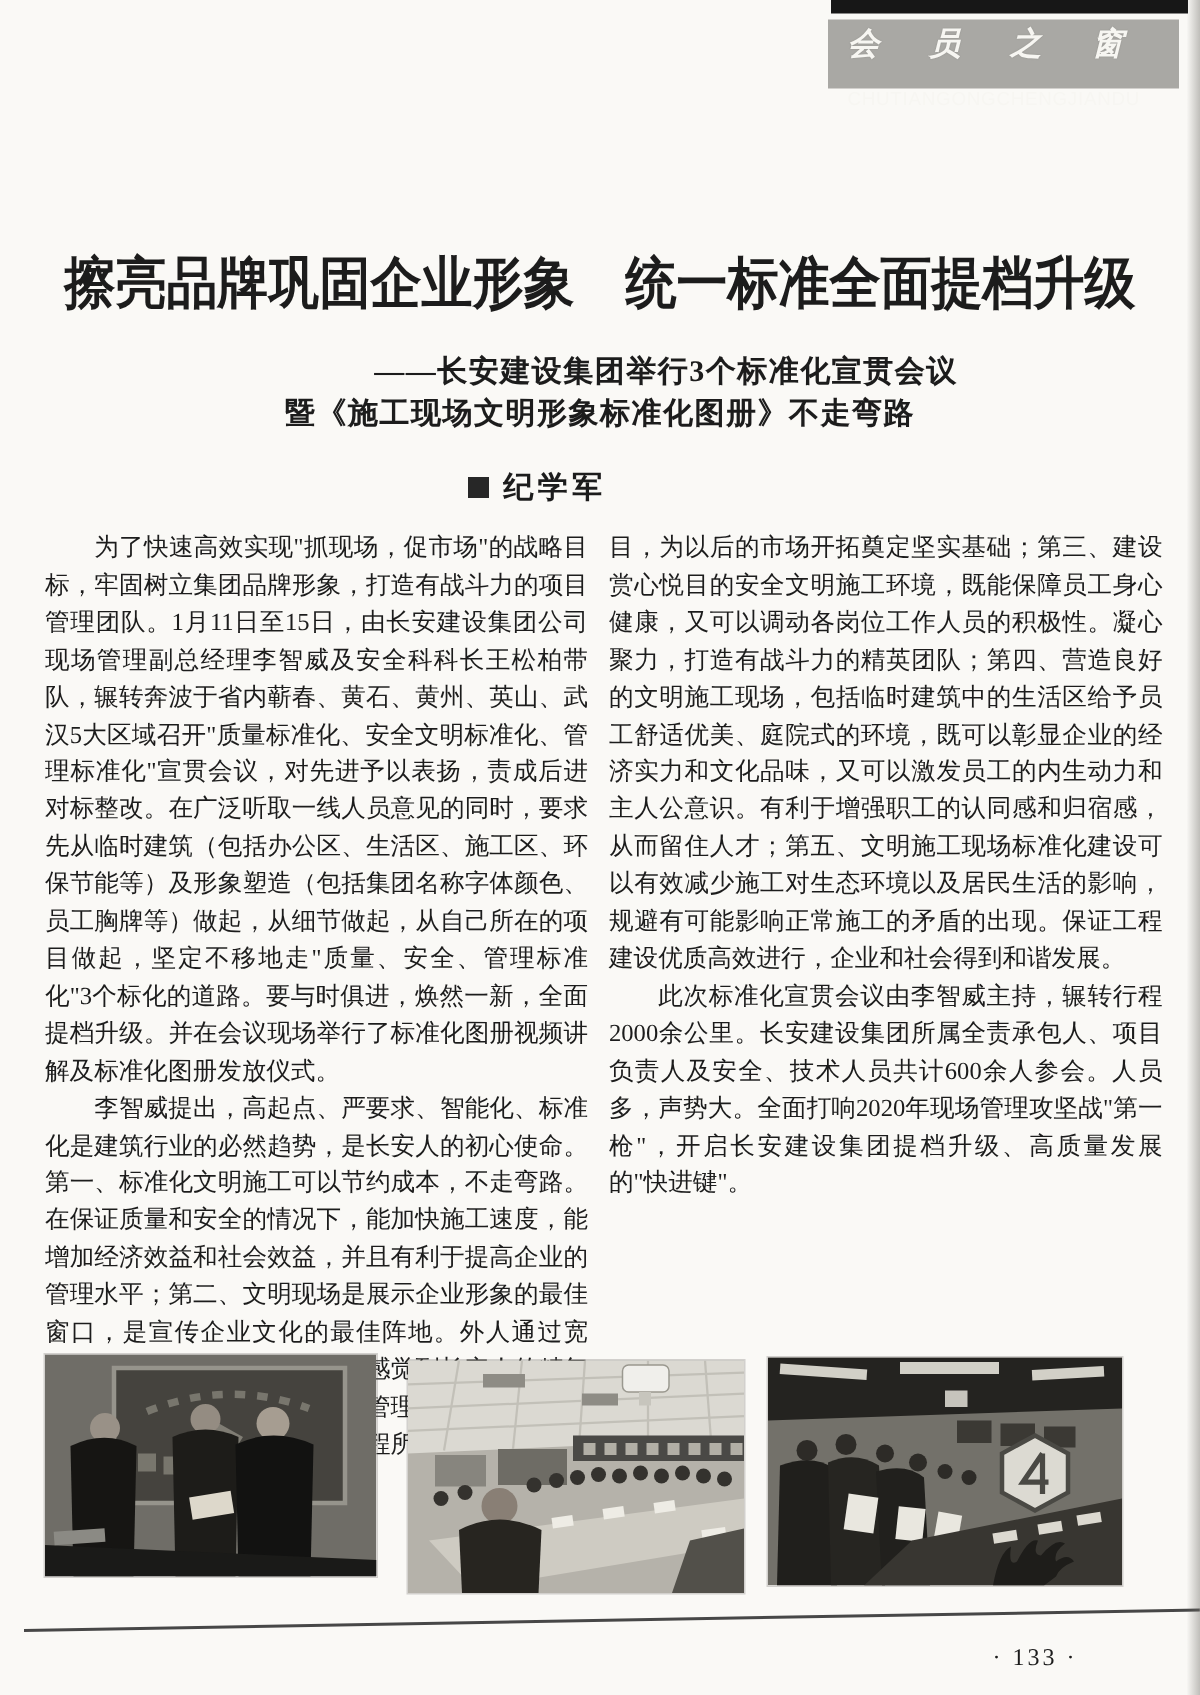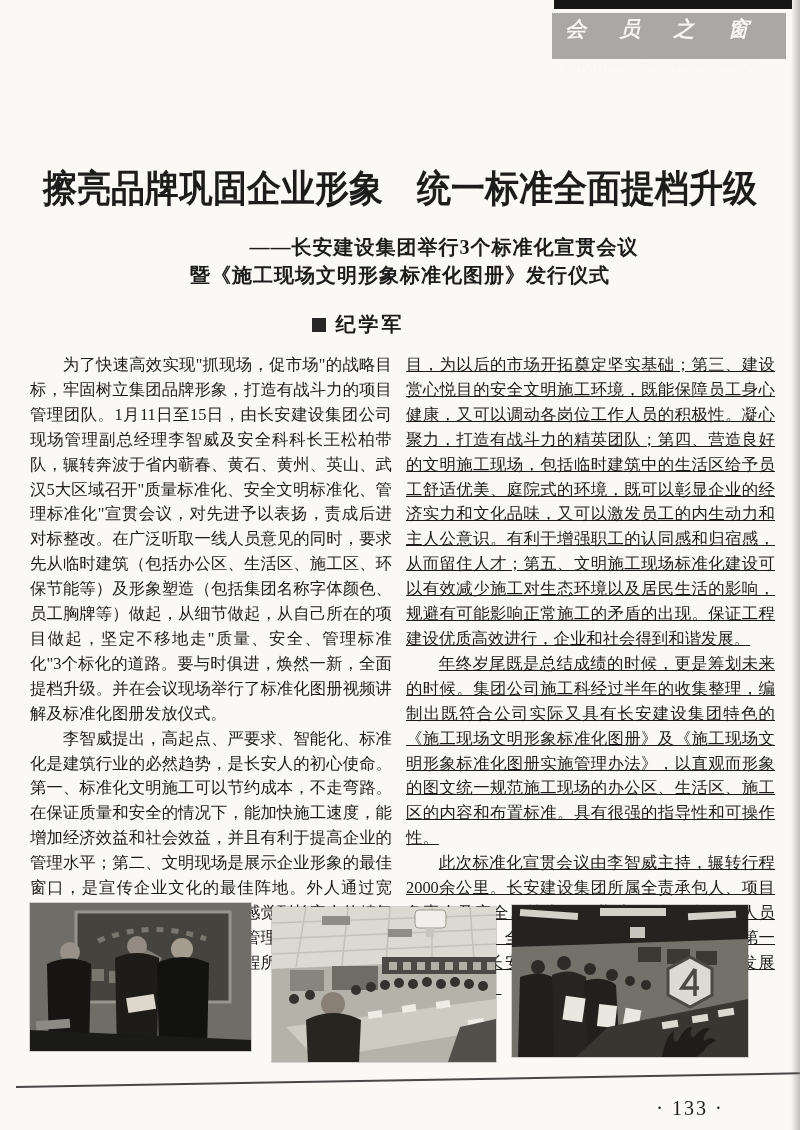--- a/index.html
+++ b/index.html
@@ -26,21 +26,21 @@
   .subtitle.l2{top:262px;}
   .author{position:absolute;top:311px;left:0;width:100%;display:flex;justify-content:center;
         align-items:center;gap:10px;transform:translateX(-42px);}
   .author-marker{width:14px;height:14px;background:#272727;}
   .author-name{font-size:20px;font-family:"Liberation Sans",sans-serif;font-weight:600;letter-spacing:3px;}
 
   
   .columns{position:absolute;left:30px;top:353px;width:745px;display:flex;gap:14px;}
   .col{font-size:16.4px;line-height:24.9px;text-align:justify;}
   .col.left{width:362px;}
-  .col.right{width:369px;text-decoration:underline;}
+  .col.right{width:369px;}
   .col p{margin:0;}
   .col p.indent{text-indent:2em;}
 
   
   .photos{position:absolute;left:30px;top:903px;width:745px;height:162px;}
   .photo{position:absolute;box-shadow:0 0 0 1px rgba(90,88,82,.25);}
   .photo svg{display:block;width:100%;height:100%;}
   .photo.p1{left:0;top:0;width:221px;height:148px;}
   .photo.p2{left:242px;top:4px;width:224px;height:155px;}
   .photo.p3{left:482px;top:2px;width:236px;height:152px;}
@@ -48,50 +48,49 @@
   
   .footer-rule{position:absolute;left:16px;top:1086px;width:784px;height:2px;background:#474747;
         transform:rotate(-1deg);transform-origin:left center;}
   .footer-left{position:absolute;left:55px;top:1092px;display:flex;align-items:baseline;margin-top:43px;}
   .issue{font-size:17px;font-weight:bold;letter-spacing:1px;}
   .logo-script{font-size:22px;font-style:italic;font-weight:bold;margin-left:22px;
         transform:skewX(-12deg);letter-spacing:1px;}
   .logo-name{font-size:19px;font-weight:normal;font-family:"Liberation Sans",sans-serif;
         letter-spacing:3px;margin-left:8px;}
   .page-num{position:absolute;left:648px;top:1097px;width:84px;text-align:center;
-        font-size:20px;letter-spacing:2px;}
+        font-size:16px;letter-spacing:2px;}
 </style>
 </head>
 <body>
 
 <div class="page">
 
   <div class="masthead-bar"></div>
   <div class="masthead-box">
     <div class="masthead-title">会 员 之 窗</div>
     <div class="masthead-sub">CHUTIANGONGCHENGJIANDU</div>
   </div>
 
   <div class="title">擦亮品牌巩固企业形象　统一标准全面提档升级</div>
   <div class="subtitle l1">——长安建设集团举行3个标准化宣贯会议</div>
-  <div class="subtitle l2">暨《施工现场文明形象标准化图册》发行仪式</div>
+  <div class="subtitle l2">暨《施工现场文明形象标准化图册》不走弯路</div>
 
   <div class="author">
     <div class="author-marker"></div>
     <div class="author-name">纪学军</div>
   </div>
 
   <div class="columns">
     <div class="col left">
       <p class="indent">为了快速高效实现"抓现场，促市场"的战略目标，牢固树立集团品牌形象，打造有战斗力的项目管理团队。1月11日至15日，由长安建设集团公司现场管理副总经理李智威及安全科科长王松柏带队，辗转奔波于省内蕲春、黄石、黄州、英山、武汉5大区域召开"质量标准化、安全文明标准化、管理标准化"宣贯会议，对先进予以表扬，责成后进对标整改。在广泛听取一线人员意见的同时，要求先从临时建筑（包括办公区、生活区、施工区、环保节能等）及形象塑造（包括集团名称字体颜色、员工胸牌等）做起，从细节做起，从自己所在的项目做起，坚定不移地走"质量、安全、管理标准化"3个标化的道路。要与时俱进，焕然一新，全面提档升级。并在会议现场举行了标准化图册视频讲解及标准化图册发放仪式。</p>
       <p class="indent">李智威提出，高起点、严要求、智能化、标准化是建筑行业的必然趋势，是长安人的初心使命。第一、标准化文明施工可以节约成本，不走弯路。在保证质量和安全的情况下，能加快施工速度，能增加经济效益和社会效益，并且有利于提高企业的管理水平；第二、文明现场是展示企业形象的最佳窗口，是宣传企业文化的最佳阵地。外人通过宽敞、干净、规范的办公区可以感觉到长安人的精气神，感觉到长安集团的实力和管理水平。既可以为企业形象加分，又可以赢得工程所在地潜在客户的注</p>
     </div>
     <div class="col right">
       <p>目，为以后的市场开拓奠定坚实基础；第三、建设赏心悦目的安全文明施工环境，既能保障员工身心健康，又可以调动各岗位工作人员的积极性。凝心聚力，打造有战斗力的精英团队；第四、营造良好的文明施工现场，包括临时建筑中的生活区给予员工舒适优美、庭院式的环境，既可以彰显企业的经济实力和文化品味，又可以激发员工的内生动力和主人公意识。有利于增强职工的认同感和归宿感，从而留住人才；第五、文明施工现场标准化建设可以有效减少施工对生态环境以及居民生活的影响，规避有可能影响正常施工的矛盾的出现。保证工程建设优质高效进行，企业和社会得到和谐发展。</p>
-      <p class="indent">年终岁尾既是总结成绩的时候，更是筹划未来的时候。集团公司施工科经过半年的收集整理，编制出既符合公司实际又具有长安建设集团特色的《施工现场文明形象标准化图册》及《施工现场文明形象标准化图册实施管理办法》，以直观而形象的图文统一规范施工现场的办公区、生活区、施工区的内容和布置标准。具有很强的指导性和可操作性。</p>
       <p class="indent">此次标准化宣贯会议由李智威主持，辗转行程2000余公里。长安建设集团所属全责承包人、项目负责人及安全、技术人员共计600余人参会。人员多，声势大。全面打响2020年现场管理攻坚战"第一枪"，开启长安建设集团提档升级、高质量发展的"快进键"。</p>
     </div>
   </div>
 
   <div class="photos">
 
     <div class="photo p1">
       <svg viewBox="0 0 221 148" preserveAspectRatio="none">
         <rect width="221" height="148" fill="#6f6d67"></rect>
         <g>

